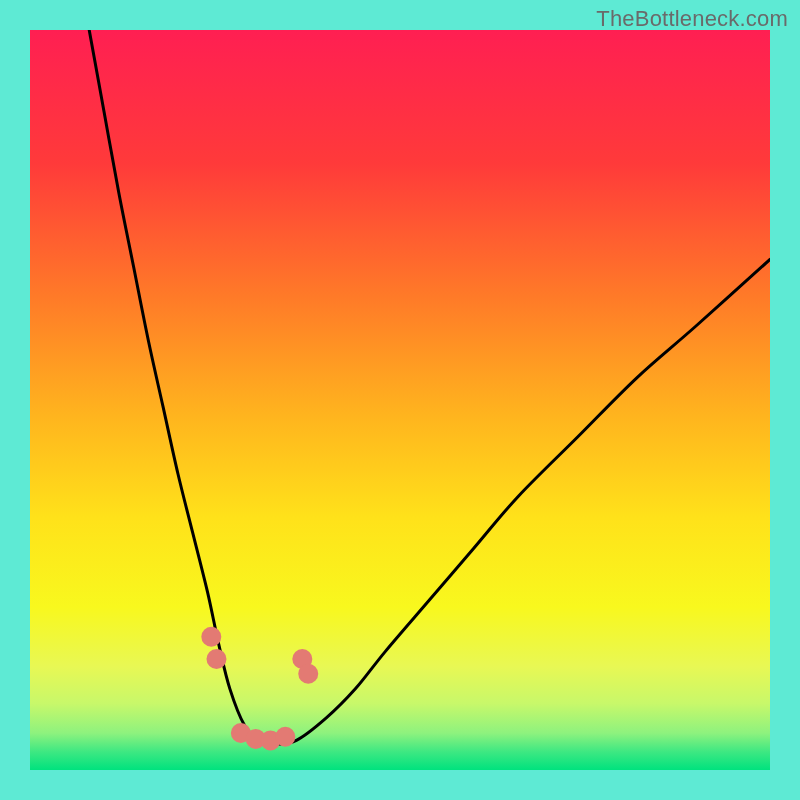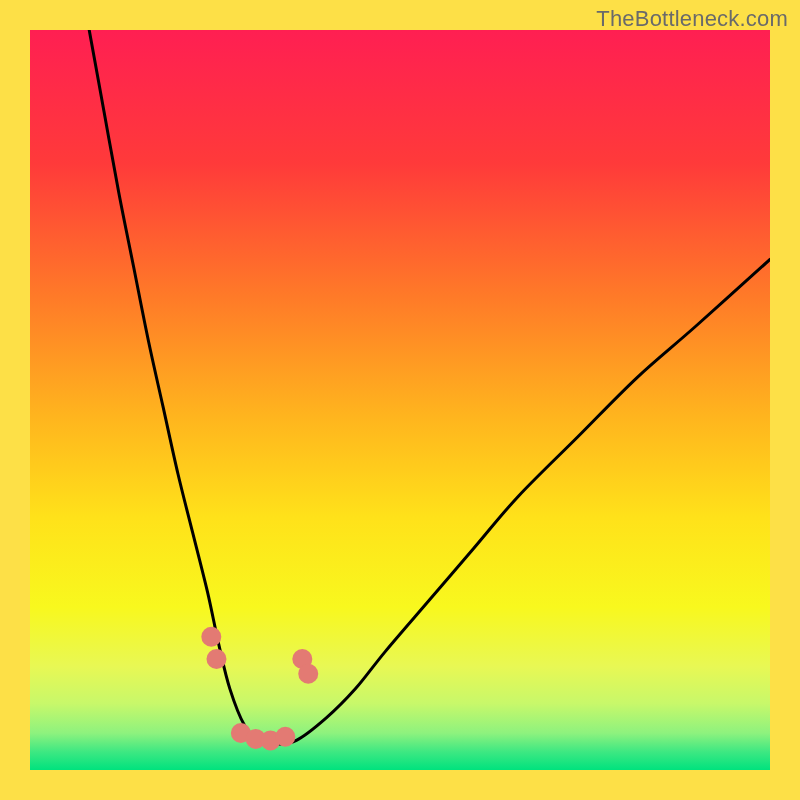--- a/index.html
+++ b/index.html
@@ -8,21 +8,21 @@
     width: 800px;
     height: 800px;
     background: #000;
     overflow: hidden;
     font-family: Arial, sans-serif;
   }
   .outer {
     position: relative;
     width: 800px;
     height: 800px;
-    background: #fde047;
+    background: #5eead4;
   }
   .watermark {
     position: absolute;
     top: 6px;
     right: 12px;
     color: #6a6a6a;
     font-size: 22px;
     font-weight: 500;
     letter-spacing: 0.2px;
     z-index: 5;

